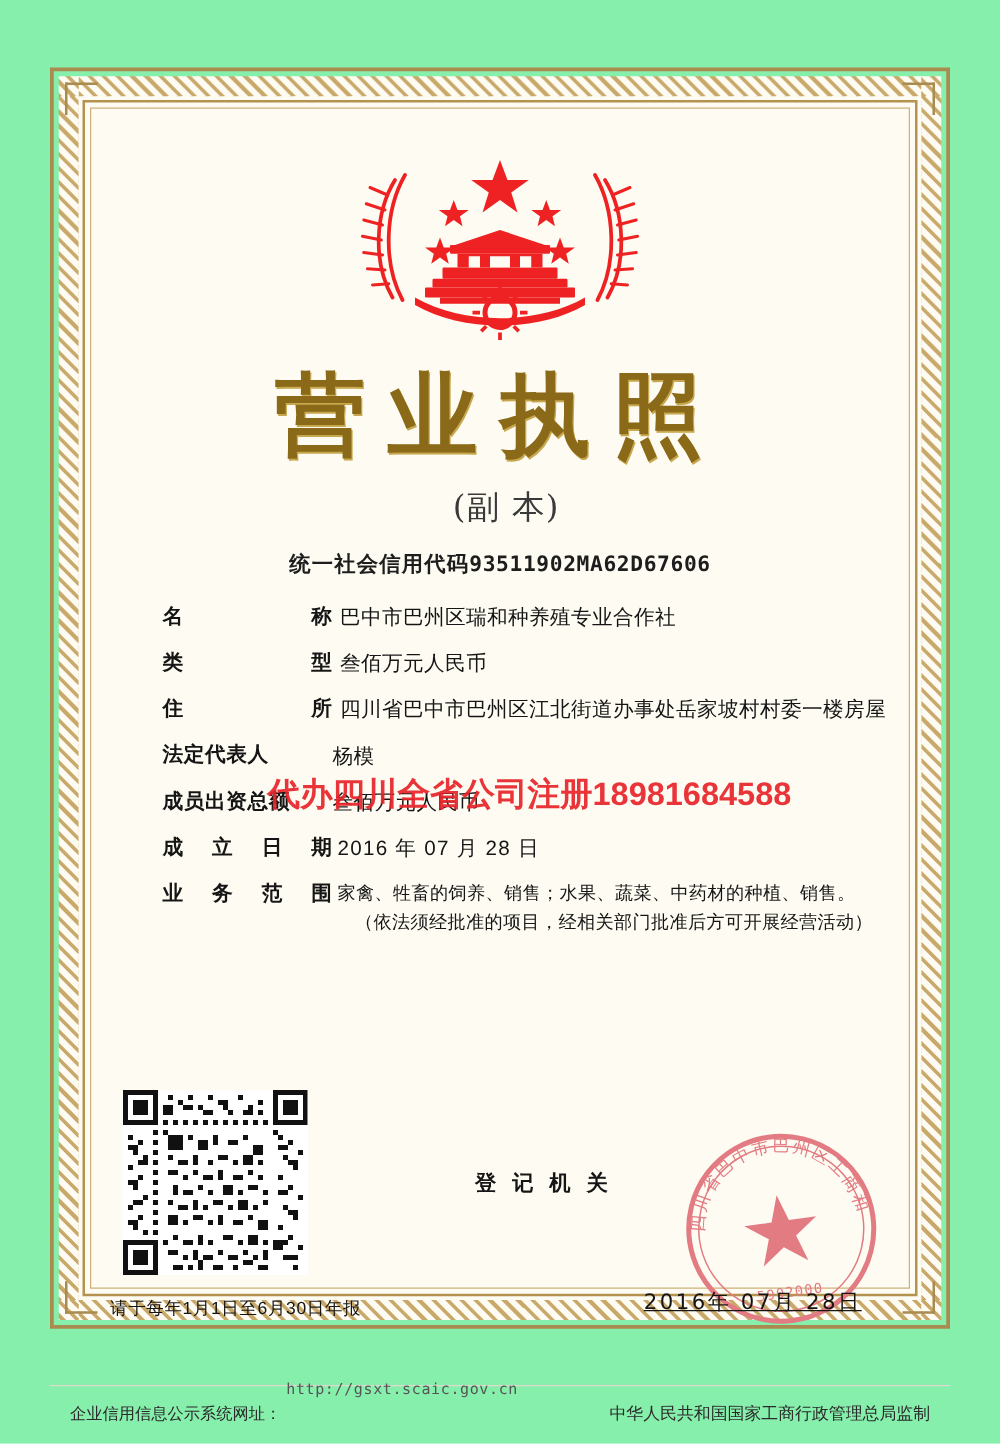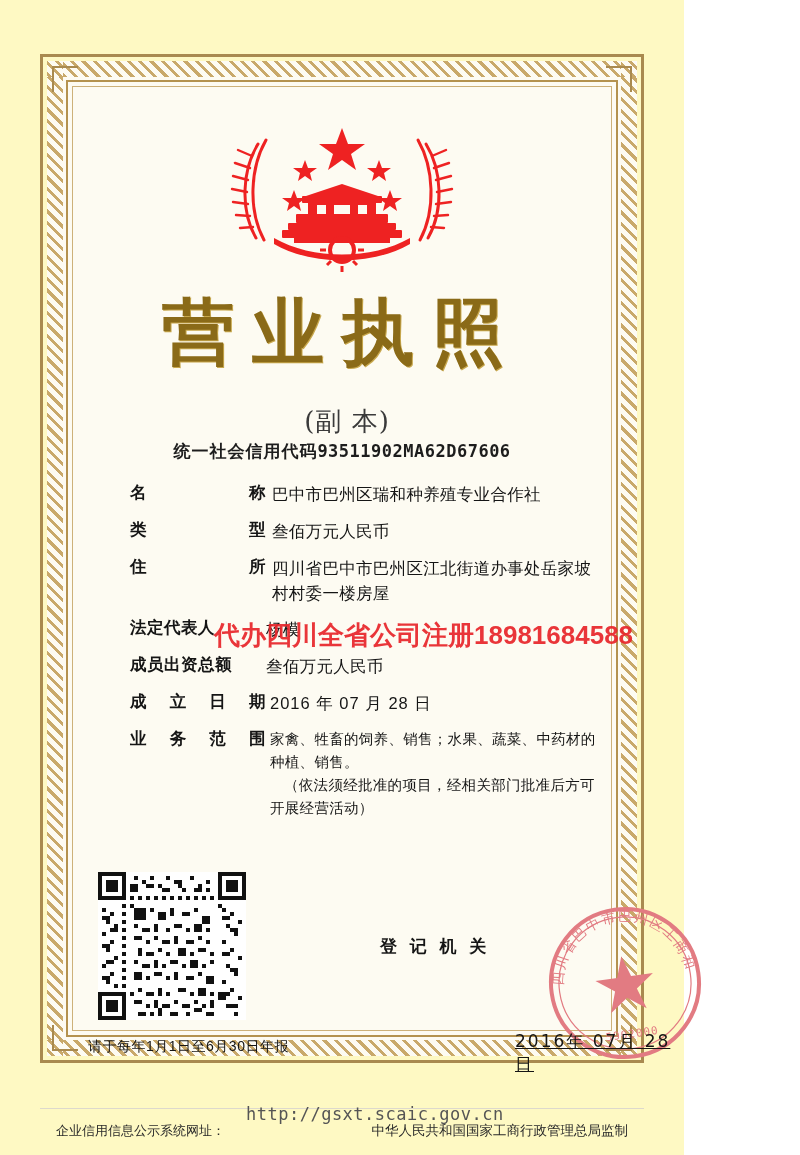--- a/index.html
+++ b/index.html
@@ -8,23 +8,23 @@
     background: #ffffff;
   }
   body {
     width: 800px;
     height: 1155px;
     font-family: "Liberation Sans", sans-serif;
     overflow: hidden;
   }
   #cert {
     position: relative;
-    width: 684px;
+    width: 800px;
     height: 1155px;
-    background: #fef9c3;
+    background: #86efac;
     box-sizing: border-box;
   }
   
   .frame-outer {
     position: absolute;
     left: 40px; top: 54px; right: 40px; bottom: 92px;
     border: 3px solid #a98a4f;
     box-sizing: border-box;
   }
   .frame-pattern {
@@ -89,21 +89,20 @@
     text-shadow: 1px 1px 0 #c8a84e;
   }
   .subtitle {
     position: absolute;
     left: 10px; right: 0; top: 388px;
     text-align: center;
     font-family: "DejaVu Serif", serif;
     font-size: 26px;
     color: #3a3a3a;
     letter-spacing: 1px;
-    margin-top: 16px;
   }
   .credit-code {
     position: absolute;
     left: 0; right: 0; top: 440px;
     text-align: center;
     font-size: 17px;
     font-weight: bold;
     color: #1d1d1d;
     letter-spacing: 1px;
   }
@@ -228,23 +227,23 @@
   
   .footer-left {
     position: absolute;
     left: 56px;
     top: 1122px;
     font-size: 13px;
     color: #2a2a2a;
   }
   .footer-url {
     position: absolute;
-    left: 246px;
+    left: 229px;
     top: 1104px;
-    font-size: 17px;
+    font-size: 12px;
     color: #555;
     font-family: "DejaVu Sans Mono", monospace;
     letter-spacing: 0.5px;
   }
   .footer-right {
     position: absolute;
     right: 56px;
     top: 1122px;
     font-size: 13.5px;
     color: #2a2a2a;

